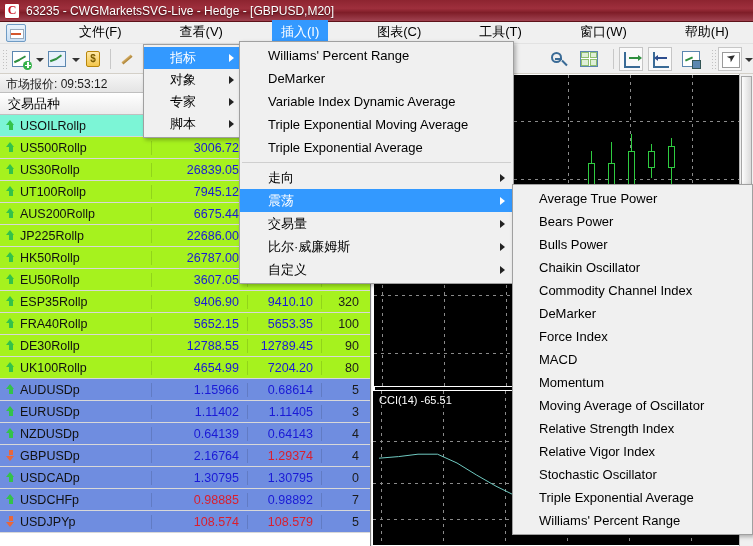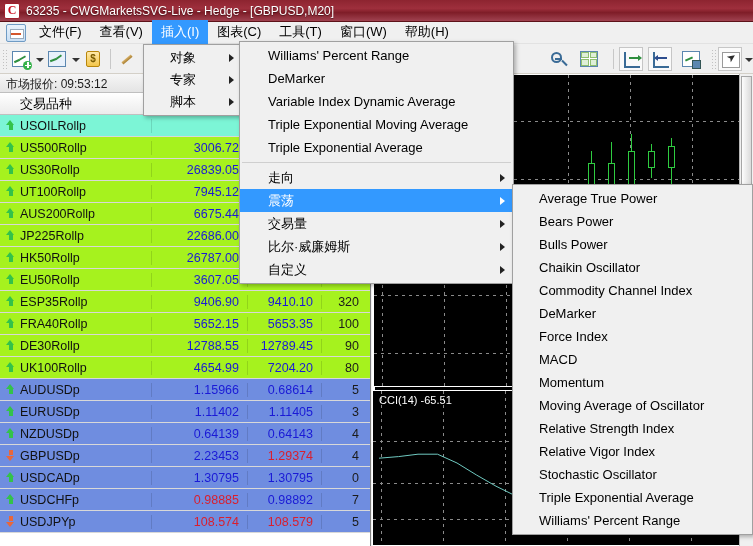--- a/index.html
+++ b/index.html
@@ -36,20 +36,21 @@
   .tb-title {
     color: #ffffff; font-size: 12px; white-space: nowrap;
     text-shadow: 0 1px 1px rgba(0,0,0,.45);
   }
 
   
   .menubar {
     position: absolute; left: 0; top: 22px; width: 753px; height: 22px;
     background: #f0f0f0; display: flex; align-items: center;
     border-bottom: 1px solid #e2e2e2;
+    gap: 40px;
   }
   .mb-appicon {
     width: 20px; height: 18px; margin: 0 4px 0 6px; flex: none;
     background: linear-gradient(#e9f2fb,#c9dff4);
     border: 1px solid #6f9bc4; border-radius: 2px; position: relative;
   }
   .mb-appicon::before{
     content:""; position:absolute; left:3px; top:4px; width:12px; height:8px;
     background:#ffffff; border:1px solid #9ab;
   }
@@ -135,21 +136,21 @@
   .mw-header {
     height: 19px; background: linear-gradient(#f6f6f6,#e4e4e4);
     border-bottom: 1px solid #bfbfbf;
     font-size: 12px; color: #1b1b1b; padding: 2px 0 0 6px;
   }
   .mw-colhead {
     height: 22px; background: linear-gradient(#ffffff,#ececec);
     border-bottom: 1px solid #c0c0c0;
     display: flex; align-items: center; font-size: 13px; color: #000;
   }
-  .mw-colhead .c-sym { width: 152px; padding-left: 8px; margin-left: 12px; }
+  .mw-colhead .c-sym { width: 152px; padding-left: 8px; }
   .mw-colhead .c-bid { width: 96px; text-align: right; }
   .mw-colhead .c-ask { width: 74px; text-align: right; }
   .mw-colhead .c-spr { width: 45px; text-align: right; padding-right:4px; }
 
   .mw-rows { position:relative; }
   .row {
     display: flex; align-items: center; height: 22px;
     border-bottom: 1px solid #d8d8d8; font-size: 12.5px;
   }
   .row .sym { width: 152px; display:flex; align-items:center; gap:5px;
@@ -485,21 +486,21 @@
           </div>
           <div class="bid num-blue">0.64139</div>
           <div class="ask num-blue">0.64143</div>
           <div class="spr num-dark">4</div>
         </div>
         <div class="row blue">
           <div class="sym">
             <span class="arrow-dn"></span>
             <span>GBPUSDp</span>
           </div>
-          <div class="bid num-blue">2.23453</div>
+          <div class="bid num-blue">2.16764</div>
           <div class="ask num-red">1.29374</div>
           <div class="spr num-dark">4</div>
         </div>
         <div class="row blue">
           <div class="sym">
             <span class="arrow-up"></span>
             <span>USDCADp</span>
           </div>
           <div class="bid num-blue">1.30795</div>
           <div class="ask num-blue">1.30795</div>
@@ -620,20 +621,24 @@
           <path d="M6.0,67.2 L25.5,65.6 L45.0,63.2 L64.5,63.2 L84.0,72.0 L103.5,84.0 L123.0,95.2 L142.5,104.8 L162.0,112.0 L181.5,114.4 L201.0,120.0 L220.5,140.0 L240.0,30.0 L259.5,44.0 L279.0,62.0 L298.5,74.0 L318.0,56.0 L337.5,44.8 L357.0,48.0" fill="none" stroke="#6fc9c0" stroke-width="1"></path>
         </svg>
     </div>
 
     <div class="right-scroll">
       <div class="thumb"></div>
     </div>
   </div>
 
   <div class="popup" id="menu-insert">
+      <div class="mi sel">
+        <span>指标</span>
+        <span class="sub-arrow"></span>
+      </div>
       <div class="mi">
         <span>对象</span>
         <span class="sub-arrow"></span>
       </div>
       <div class="mi">
         <span>专家</span>
         <span class="sub-arrow"></span>
       </div>
       <div class="mi">
         <span>脚本</span>

